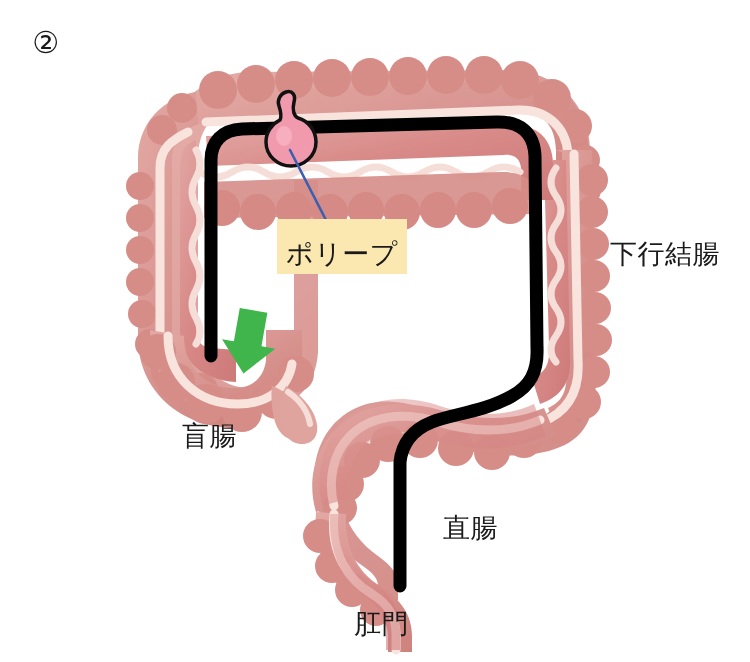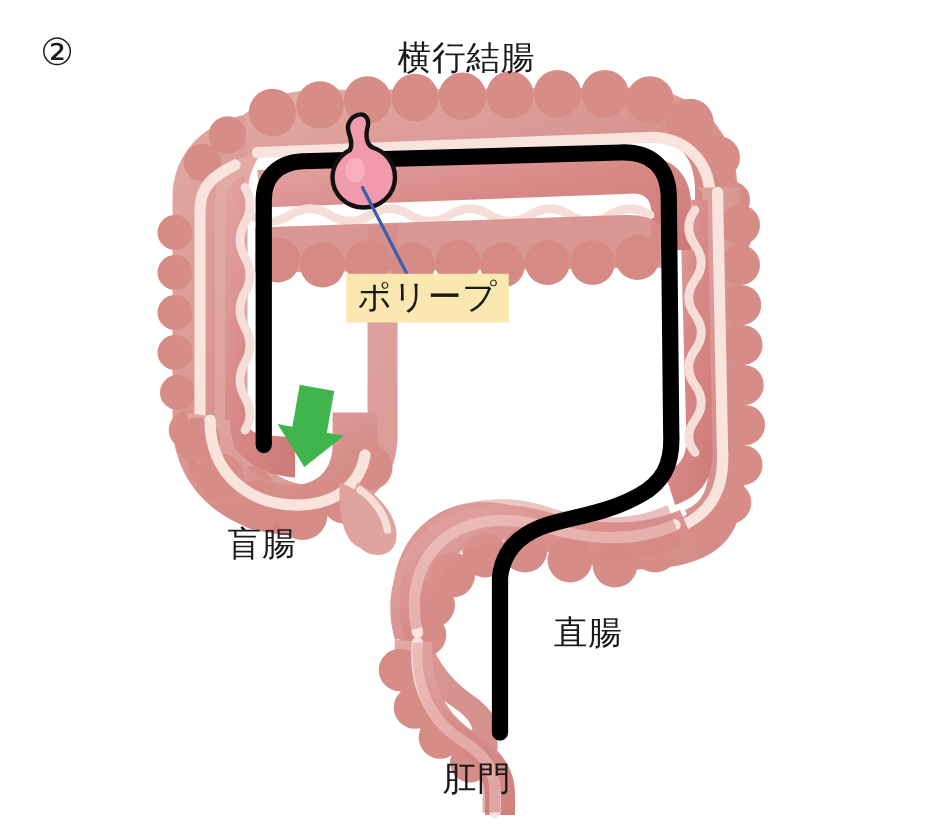--- a/index.html
+++ b/index.html
@@ -40,26 +40,26 @@
     width: 36px;
     height: 36px;
     text-align: center;
     line-height: 34px;
   }
   .label-transverse { left: 318px; top: 33px; }
   .label-ascending  { left: 22px;  top: 240px; }
   .label-descending { left: 610px; top: 240px; }
   .label-cecum      { left: 182px; top: 422px; }
   .label-sigmoid    { left: 538px; top: 442px; }
-  .label-rectum     { left: 443px; top: 493px; }
+  .label-rectum     { left: 443px; top: 514px; }
   .label-anus       { left: 354px; top: 610px; }
   .label-polyp {
     left: 277px;
     top: 219px;
-    padding: 5px 9px 7px 9px;
+    padding: 21px 9px 7px 9px;
     background: #fbe8b0;
     font-size: 27px;
   }
 </style>
 </head>
 <body>
 
 <div id="stage">
 
   <svg class="diagram" viewBox="0 0 750 662">
@@ -422,23 +422,23 @@
                L262,344
                L276,344
                L249,374
                L222,344
                L234,344 Z" fill="#3fb54c" transform="rotate(10 249 342)"></path>
     </g>
   </svg>
 
   <div class="label label-fig-no">②</div>
 
-  <div class="label label-transverse">横行結腸</div>
-
-
+
+
+  <div class="label label-descending">下行結腸</div>
 
   <div class="label label-cecum">盲腸</div>
 
 
   <div class="label label-rectum">直腸</div>
 
   <div class="label label-anus">肛門</div>
 
   <div class="label label-polyp">ポリープ</div>
 

